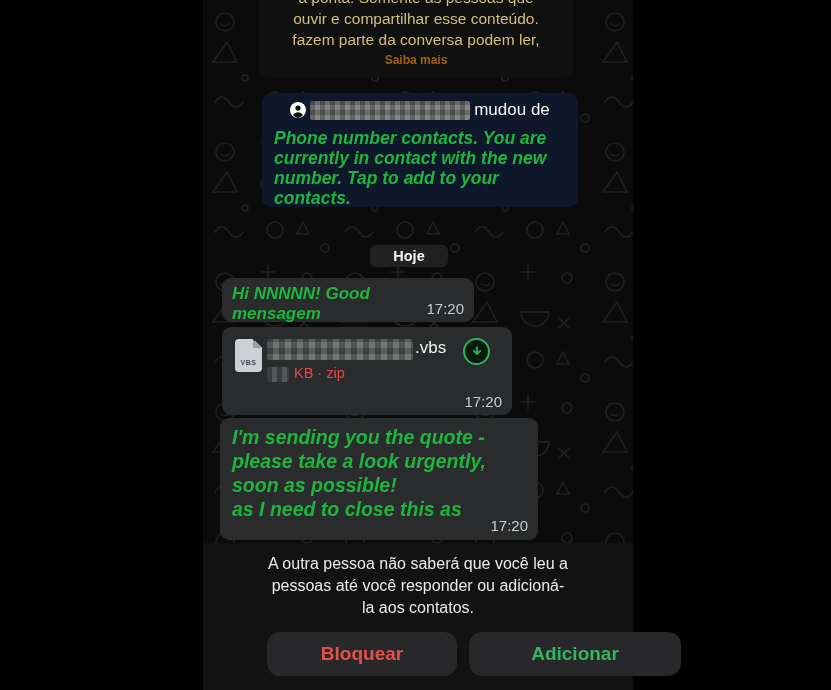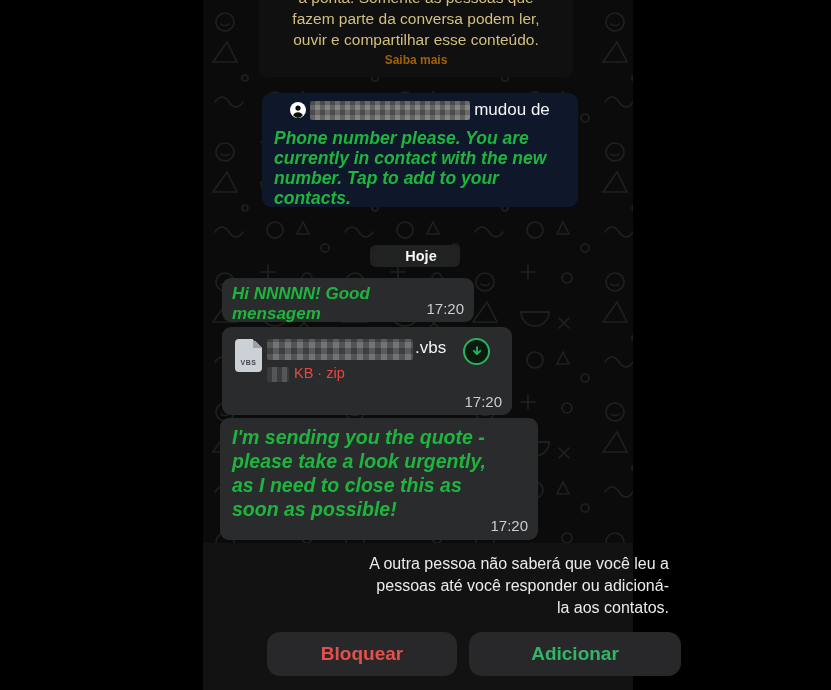--- a/index.html
+++ b/index.html
@@ -1,21 +1,21 @@
 <!DOCTYPE html>
 <html><head>
 <meta charset="utf-8">
 <style>
   html,body{margin:0;padding:0;background:#000;}
   .stage{position:relative;width:831px;height:690px;background:#000;overflow:hidden;
          font-family:"Liberation Sans", sans-serif;}
   .phone{position:absolute;left:203px;top:0;width:430px;height:690px;background:#0a0b0a;}
   .chat{position:absolute;left:0;top:0;width:430px;height:543px;overflow:visible;}
   .doodle{position:absolute;left:0;top:0;}
-  .layer{position:absolute;z-index:2;padding-left:12px;}
+  .layer{position:absolute;z-index:2;}
 
   
   .e2e-box{left:56px;top:-13px;width:314px;background:#0f100f;border-radius:9px;
            padding:0 6px 6px 6px;box-sizing:border-box;text-align:center;}
   .e2e-line{color:#d4bf7d;font-size:15.5px;line-height:21px;white-space:nowrap;}
   .e2e-link{color:#a16207;font-size:12px;line-height:21px;font-weight:bold;}
 
   
   .sys-box{left:59px;top:93px;width:316px;height:114px;background:#0f172a;border-radius:9px;
            box-sizing:border-box;padding:6px 8px 0 8px;}
@@ -62,21 +62,21 @@
       background:
       repeating-linear-gradient(90deg, rgba(0,0,0,.22) 0 5px, rgba(255,255,255,.06) 5px 10px),
       #4a4c4d;border-radius:2px;}
   .file-meta{position:absolute;left:72px;top:38px;color:#ef4444;font-size:14.5px;}
 
   .bubble3{left:17px;top:418px;width:318px;height:122px;padding:7px 12px;}
   .msg-line-lg{font-size:19.5px;line-height:24px;white-space:nowrap;}
 
   
   .footer{position:absolute;left:0;top:543px;width:430px;height:147px;background:#121213;}
-  .footer-notice{position:absolute;left:0;top:10px;width:100%;text-align:right;padding-left:36px;}
+  .footer-notice{position:absolute;left:0;top:10px;width:100%;text-align:center;}
   .footer-line{color:#ebebeb;font-size:16px;line-height:22px;white-space:nowrap;}
   .btn{position:absolute;top:89px;height:44px;border-radius:13px;background:#28282b;border:none;
        font-family:"Liberation Sans", sans-serif;font-size:19px;font-weight:600;cursor:pointer;
        display:flex;align-items:center;justify-content:center;margin-left:45px;}
   .btn-block{left:19px;width:190px;color:#e3514c;}
   .btn-add{left:221px;width:212px;color:#34b566;}
 </style>
 </head>
 <body>
 
@@ -103,37 +103,37 @@
               <circle cx="122" cy="118" r="4"></circle>
             </g>
           </pattern>
         </defs>
         <rect width="100%" height="100%" fill="#0a0b0a"></rect>
         <rect width="100%" height="100%" fill="url(#dp)"></rect>
       </svg>
 
       <div class="layer e2e-box">
         <div class="e2e-line">a ponta. Somente as pessoas que</div>
+        <div class="e2e-line">ouvir e compartilhar esse conteúdo.</div>
         <div class="e2e-line">fazem parte da conversa podem ler,</div>
-        <div class="e2e-line">ouvir e compartilhar esse conteúdo.</div>
         <div class="e2e-link">Saiba mais</div>
       </div>
 
       <div class="layer sys-box">
         <div class="sys-row">
           <svg class="person-icon" viewBox="0 0 16 16">
             <circle cx="8" cy="8" r="8" fill="#ffffff"></circle>
             <circle cx="8" cy="6.1" r="2.6" fill="#0e100e"></circle>
             <path d="M3.1 13.3a5.5 5.5 0 0 1 9.8 0A8 8 0 0 1 8 16a8 8 0 0 1-4.9-2.7z" fill="#0e100e"></path>
           </svg>
           <span class="redact sys-name-redact"></span>
           <span class="sys-suffix">mudou de</span>
         </div>
         <div class="sys-green green-text">
-          <div class="sys-green-line">Phone number please. You are</div>
+          <div class="sys-green-line">Phone number contacts. You are</div>
           <div class="sys-green-line">currently in contact with the new</div>
           <div class="sys-green-line">number. Tap to add to your</div>
           <div class="sys-green-line">contacts.</div>
         </div>
       </div>
 
       <div class="layer date-pill">
         <span class="date-pill-label">Hoje</span>
       </div>
 
@@ -156,22 +156,22 @@
           </svg>
         </div>
         <div class="file-size-redact"></div>
         <div class="file-meta">KB · zip</div>
         <span class="time" style="right:10px;bottom:5px;">17:20</span>
       </div>
 
       <div class="layer bubble bubble3">
         <div class="msg-line-lg green-text">I'm sending you the quote -</div>
         <div class="msg-line-lg green-text">please take a look urgently,</div>
+        <div class="msg-line-lg green-text">soon as possible!</div>
         <div class="msg-line-lg green-text">as I need to close this as</div>
-        <div class="msg-line-lg green-text">soon as possible!</div>
         <span class="time" style="right:10px;bottom:6px;">17:20</span>
       </div>
     </div>
 
     <div class="footer">
       <div class="footer-notice">
         <div class="footer-line">A outra pessoa não saberá que você leu a</div>
         <div class="footer-line">pessoas até você responder ou adicioná-</div>
         <div class="footer-line">la aos contatos.</div>
       </div>

